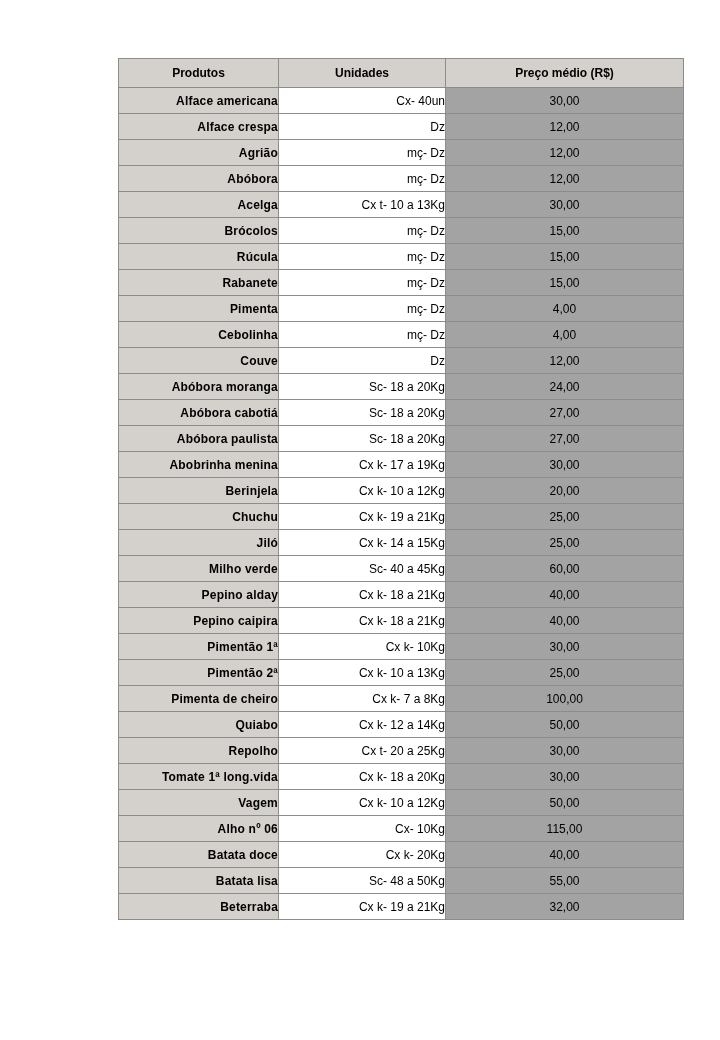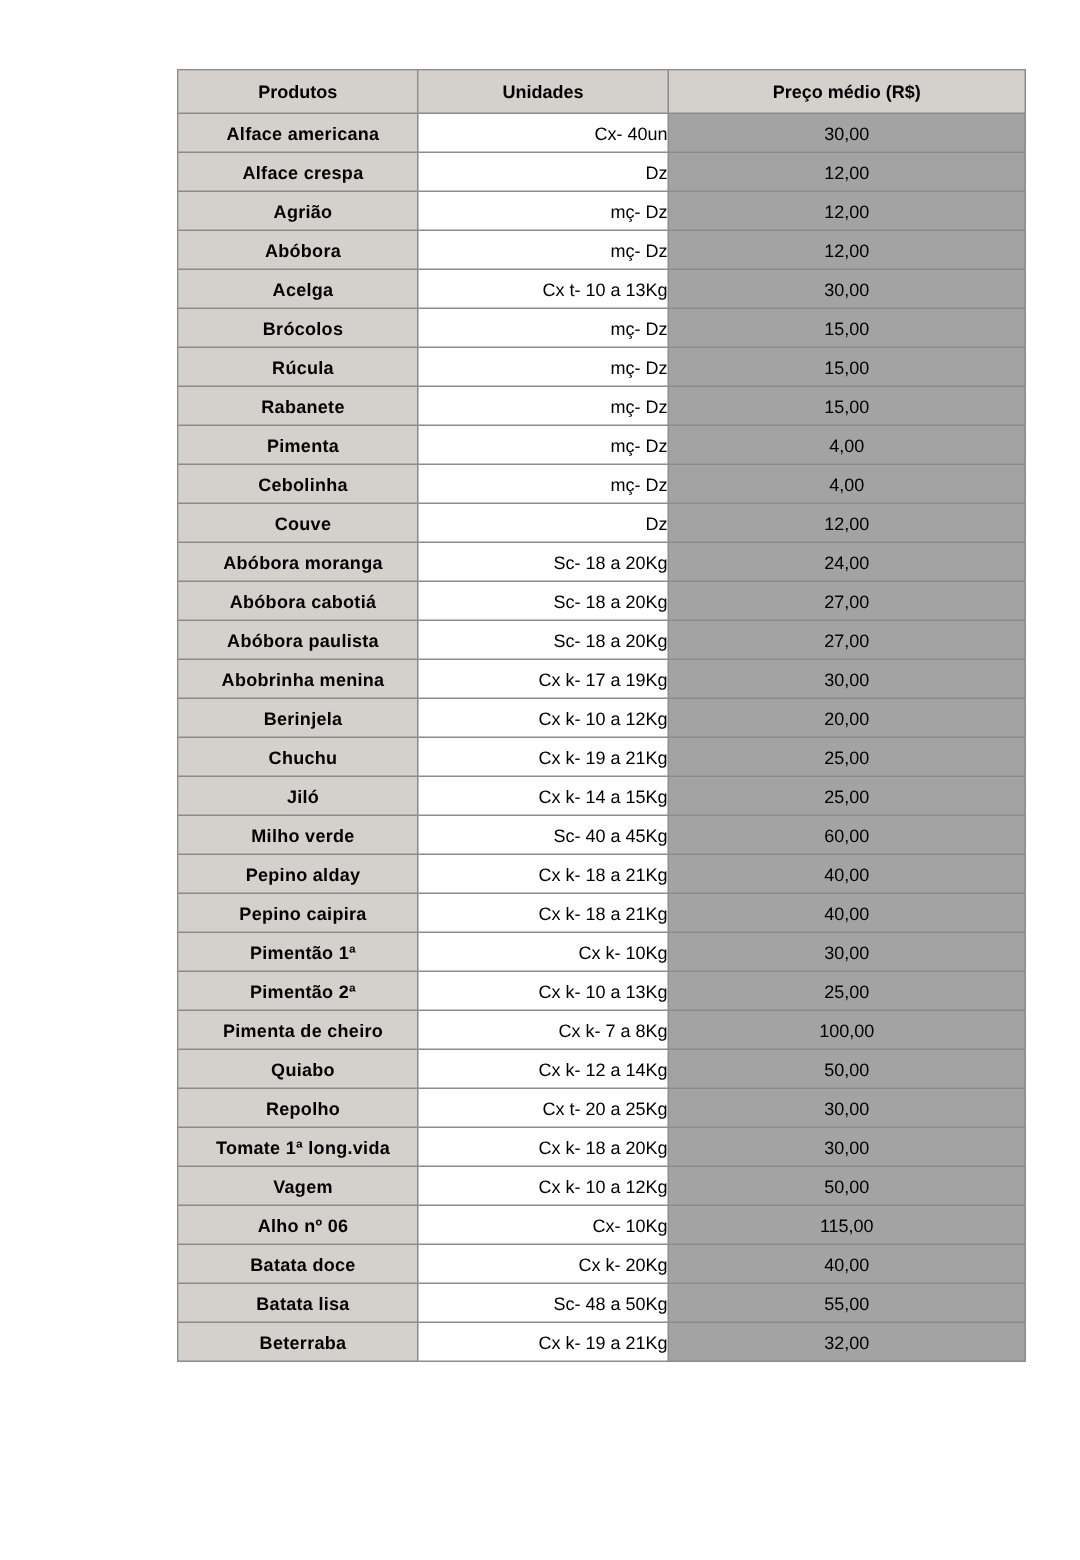--- a/index.html
+++ b/index.html
@@ -10,21 +10,21 @@
   body {
     width: 720px;
     height: 1040px;
     font-family: "Liberation Sans", sans-serif;
     color: #000000;
     position: relative;
   }
   .page {
     position: absolute;
     left: 78px;
-    top: 46px;
+    top: 58px;
     width: 565px;
     padding-left: 40px;
   }
   table.price-table {
     border-collapse: collapse;
     width: 565px;
     table-layout: fixed;
   }
   table.price-table col.c-produto { width: 160px; }
   table.price-table col.c-unidade { width: 167px; }
@@ -41,21 +41,21 @@
   table.price-table thead th {
     background: #d4d0cb;
     font-weight: bold;
     text-align: center;
     height: 28px;
     font-size: 12px;
   }
   table.price-table td.produto {
     background: #d4d0cb;
     font-weight: bold;
-    text-align: center;
+    text-align: right;
     padding-left: 7px;
     letter-spacing: 0.2px;
   }
   table.price-table td.unidade {
     background: #ffffff;
     text-align: right;
     font-weight: normal;
   }
   table.price-table td.preco {
     background: #a3a3a3;

